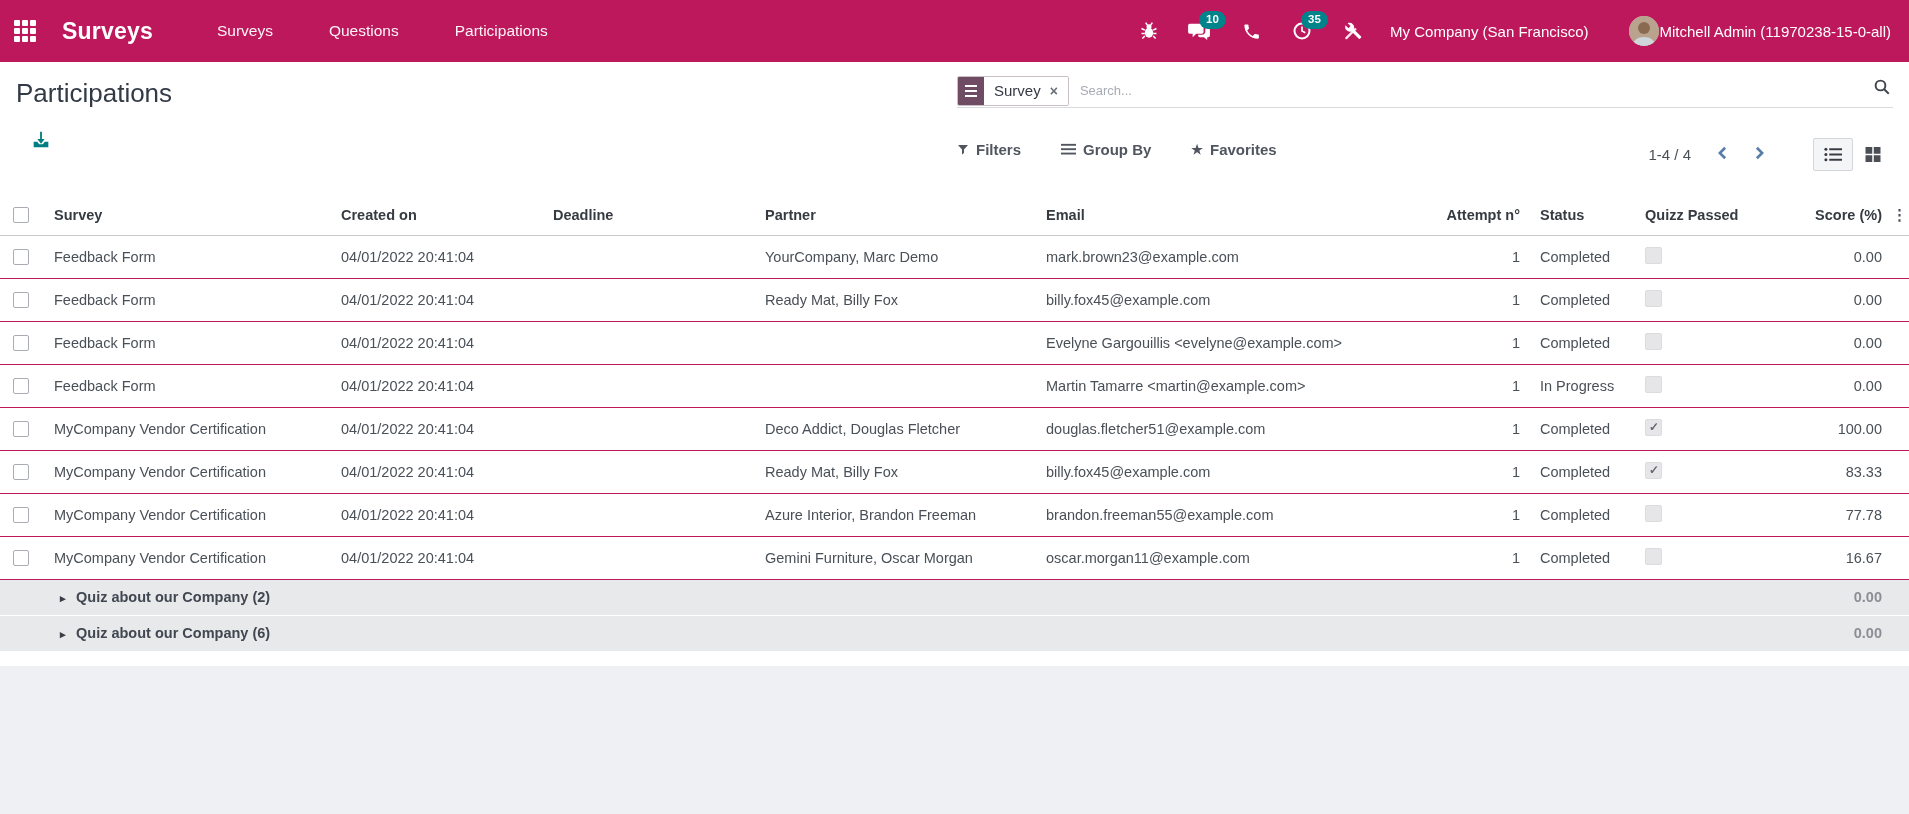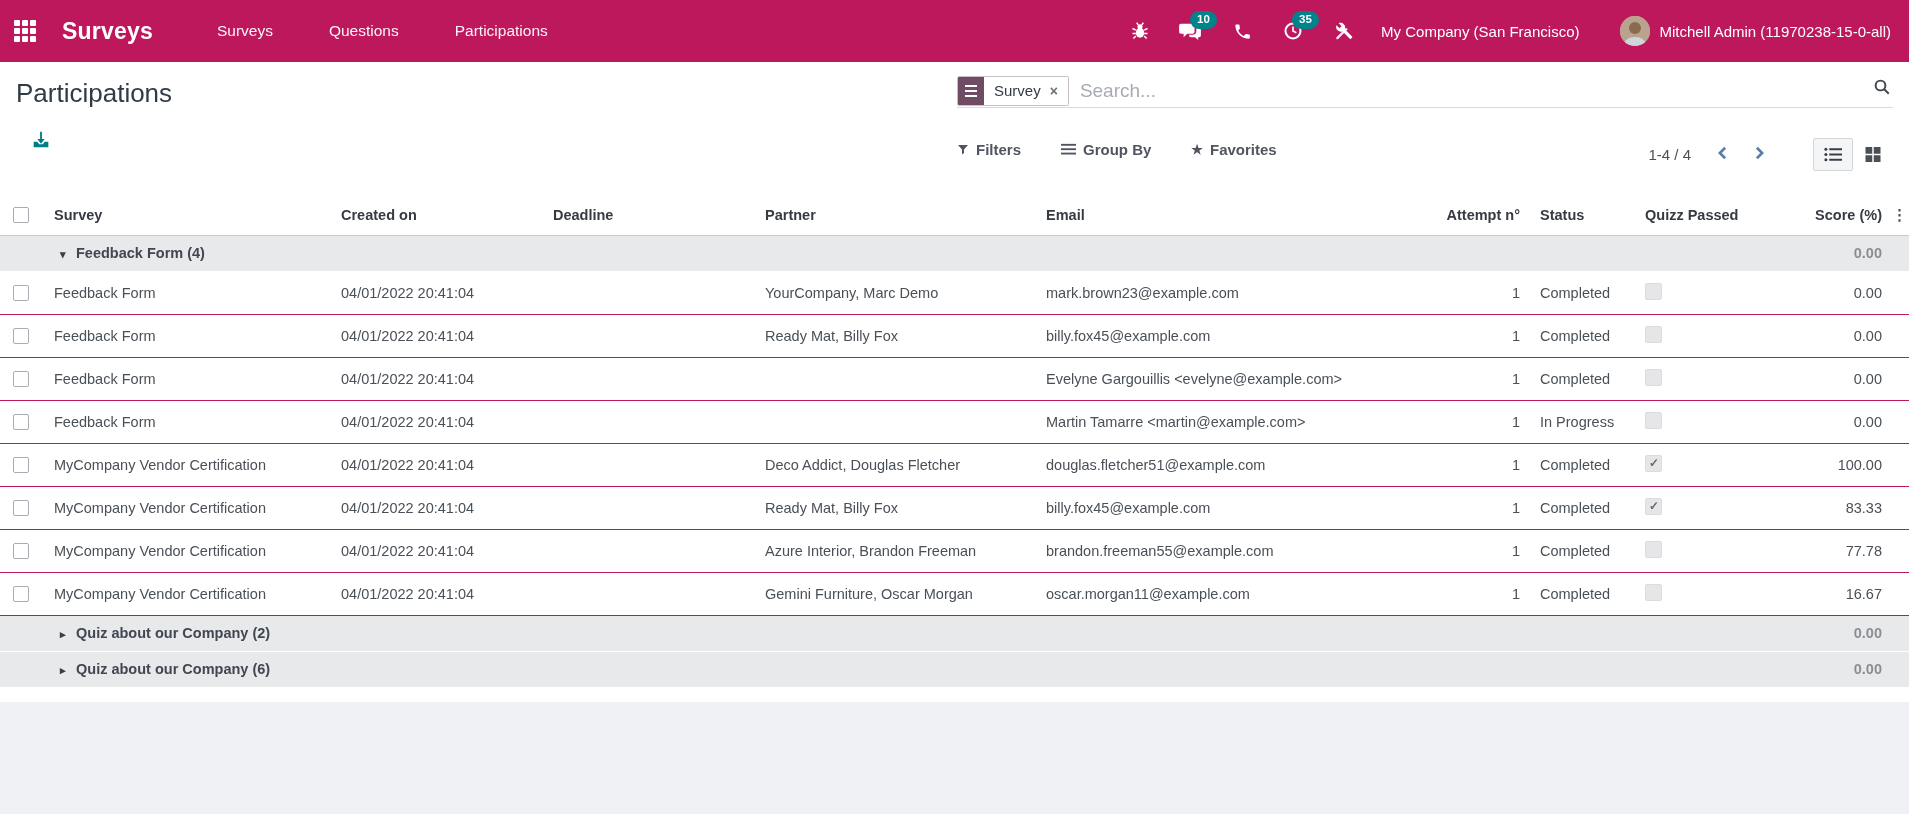--- a/index.html
+++ b/index.html
@@ -11,38 +11,38 @@
   .grid-icon { width:22px; height:22px; display:grid; grid-template-columns:repeat(3,6px); grid-template-rows:repeat(3,6px); gap:2px; cursor:pointer; }
   .grid-icon span { background:#fff; border-radius:1px; }
   .brand { font-size:23px; font-weight:bold; margin-left:26px; letter-spacing:.2px; }
   .nav-menu { display:flex; margin-left:62px; gap:52px; font-size:15.5px; }
   .nav-menu .nav-item { color:rgba(255,255,255,.95); cursor:pointer; padding:6px 2px; }
   .nav-right { margin-left:auto; display:flex; align-items:center; gap:27px; }
   .sysicon { position:relative; width:24px; height:24px; display:flex; align-items:center; justify-content:flex-end; cursor:pointer; }
   .sysicon svg { display:block; }
   .badge { position:absolute; top:-8px; left:13px; background:#00838a; color:#fff; font-size:11.5px; line-height:1; padding:3px 7px; border-radius:9px; font-weight:bold; }
   .company { font-size:15px; margin-left:0; cursor:pointer; white-space:nowrap; }
-  .userbox { display:flex; align-items:center; gap:9px; margin-left:14px; cursor:pointer; }
+  .userbox { display:flex; align-items:center; margin-left:14px; cursor:pointer; }
   .avatar { width:30px; height:30px; border-radius:50%; overflow:hidden; background:#c9b9a6; flex:0 0 auto; }
   .username { font-size:15px; white-space:nowrap; }
 
   
   .control-panel { background:#fff; height:133px; display:flex; flex:0 0 auto; }
   .cp-left { flex:1; padding:16px 0 0 16px; }
   .page-title { font-size:26px; color:#323a46; font-weight:400; }
   .export-btn { margin:20px 0 0 14px; background:none; border:none; cursor:pointer; }
   .cp-right { width:952px; padding:12px 16px 0 0; }
   .searchbar { height:34px; border-bottom:1px solid #d9dadd; display:flex; align-items:center; position:relative; }
   .facet { display:inline-flex; align-items:stretch; border:1px solid #c9bfc6; border-radius:2px; margin-right:11px; height:30px; overflow:hidden; }
   .facet-icon { width:26px; background:#6F4C63; display:flex; flex-direction:column; justify-content:center; align-items:center; gap:3px; }
   .facet-icon i { display:block; width:12px; height:2px; background:#fff; }
   .facet-body { display:flex; align-items:center; gap:9px; padding:0 10px; background:#fff; }
   .facet-label { font-size:15px; color:#343a44; }
   .facet-x { color:#6b6f77; font-size:14px; font-weight:bold; cursor:pointer; line-height:1; }
-  .search-input { border:none; outline:none; flex:1; font-size:19px; color:#343a44; font-family:inherit; background:transparent; }
+  .search-input { border:none; outline:none; flex:1; font-size:13px; color:#343a44; font-family:inherit; background:transparent; }
   .search-input::placeholder { color:#a7abb3; }
   .search-glass { position:absolute; right:2px; bottom:7px; cursor:default; }
   .cp-buttons { display:flex; align-items:center; margin-top:20px; }
   .cp-btn { display:flex; align-items:center; gap:7px; font-size:15px; font-weight:600; color:#50555f; background:none; border:none; cursor:pointer; font-family:inherit; margin-right:40px; }
   .pager { margin-left:auto; display:flex; align-items:center;margin-top:10px; }
   .pager-value { font-size:15px; color:#4a5056; cursor:pointer; }
   .pager-arrow { background:none; border:none; cursor:pointer; padding:0 0 0 26px; }
   .switcher { display:flex; margin-left:48px; }
   .sw-btn { width:40px; height:33px; display:flex; align-items:center; justify-content:center; background:none; border:1px solid transparent; cursor:pointer; }
   .sw-btn.active { background:#f4f5f6; border:1px solid #d4d6d9; border-radius:2px; }
@@ -257,28 +257,20 @@
         <th>Partner</th>
         <th>Email</th>
         <th class="num">Attempt n°</th>
         <th>Status</th>
         <th>Quizz Passed</th>
         <th class="num">Score (%)</th>
         <th style="padding:0 6px 0 0;"><span class="kebab">⋮</span></th>
       </tr>
     </thead>
     <tbody>
-  <tr class="group-row">
-    <td class="col-cb"></td>
-    <td class="glabel-cell" colspan="8" style="padding-left:16px;">
-      <i class="caret">▾</i><span class="glabel">Feedback Form (4)</span>
-    </td>
-    <td class="num gscore">0.00</td>
-    <td></td>
-  </tr>
 
   <tr class="data-row">
     <td class="col-cb"><span class="cb"></span></td>
     <td>Feedback Form</td>
     <td>04/01/2022 20:41:04</td>
     <td></td>
     <td>YourCompany, Marc Demo</td>
     <td>mark.brown23@example.com</td>
     <td class="num">1</td>
     <td>Completed</td>

